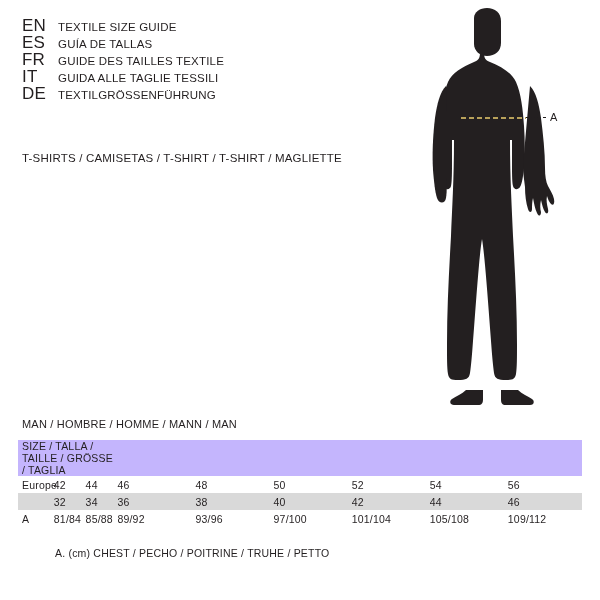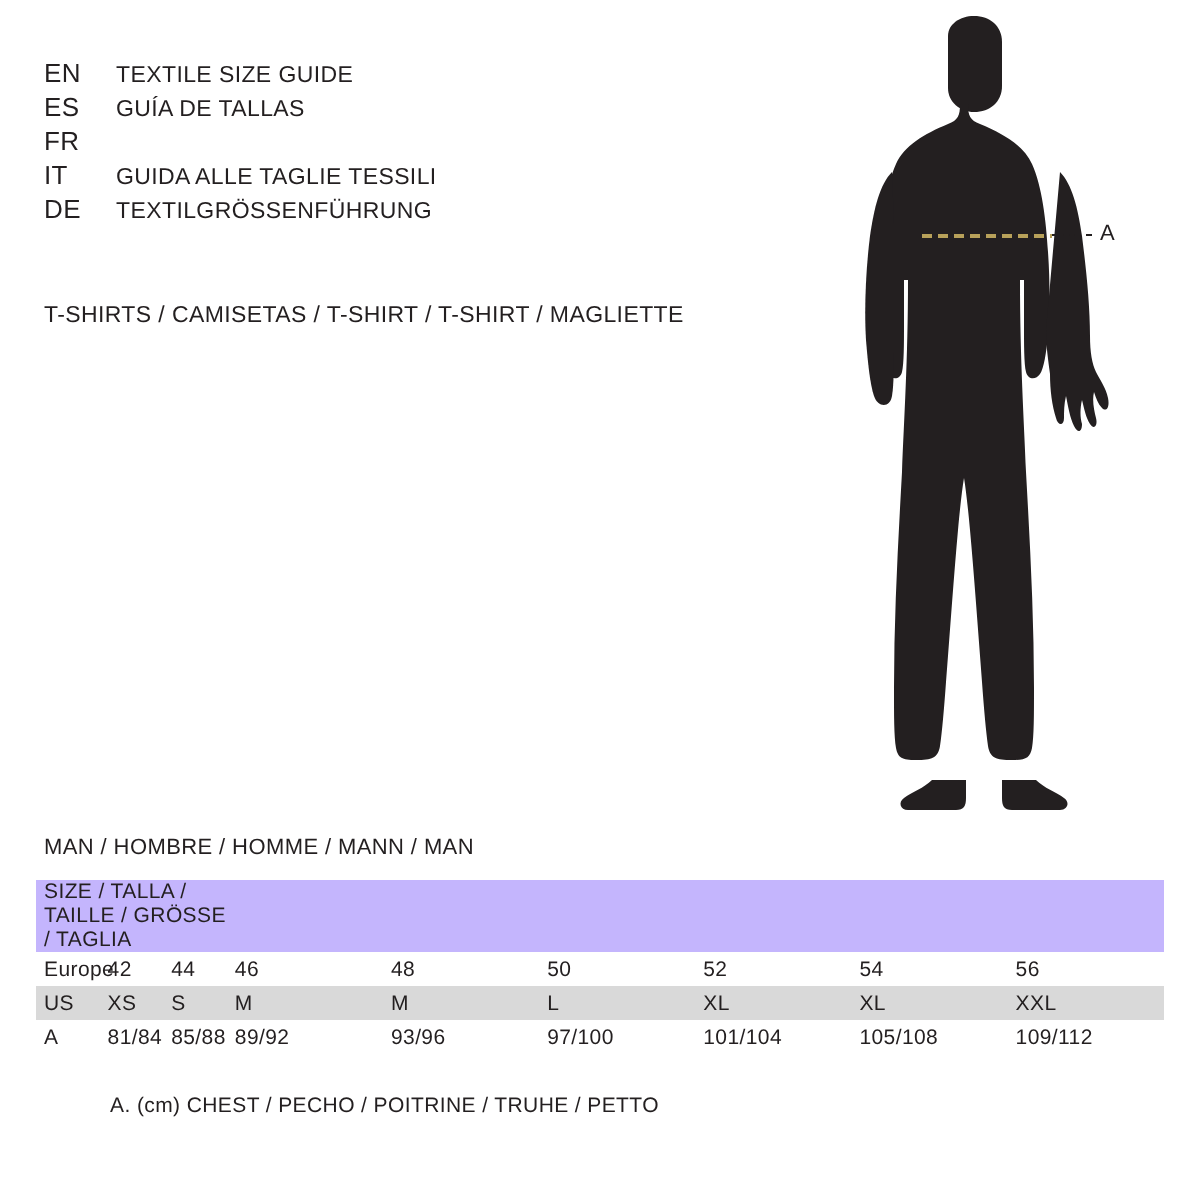--- a/index.html
+++ b/index.html
@@ -32,23 +32,22 @@
   .lang-row {
     display: flex;
     align-items: baseline;
     height: 17px;
     font-size: 11.5px;
     letter-spacing: 0.2px;
   }
   .lang-code {
     width: 36px;
     flex: 0 0 36px;
-    font-size: 13px;
-    color: #231f20;
-    margin-top: 13px;
+    font-size: 17px;
+    color: #231f20;
   }
   .lang-text {
     font-size: 11.5px;
     color: #231f20;
     white-space: nowrap;
   }
 
   
   .cat-block {
     position: absolute;
@@ -153,20 +152,21 @@
     <div class="lang-row">
       <span class="lang-code">EN</span>
       <span class="lang-text">TEXTILE SIZE GUIDE</span>
     </div>
     <div class="lang-row">
       <span class="lang-code">ES</span>
       <span class="lang-text">GUÍA DE TALLAS</span>
     </div>
     <div class="lang-row">
       <span class="lang-code">FR</span>
+      <span class="lang-text">GUIDE DES TAILLES TEXTILE</span>
     </div>
     <div class="lang-row">
       <span class="lang-code">IT</span>
       <span class="lang-text">GUIDA ALLE TAGLIE TESSILI</span>
     </div>
     <div class="lang-row">
       <span class="lang-code">DE</span>
       <span class="lang-text">TEXTILGRÖSSENFÜHRUNG</span>
     </div>
   </div>
@@ -250,32 +250,32 @@
         <td class="col-v">42</td>
         <td class="col-v">44</td>
         <td class="col-v">46</td>
         <td class="col-v">48</td>
         <td class="col-v">50</td>
         <td class="col-v">52</td>
         <td class="col-v">54</td>
         <td class="col-v">56</td>
       </tr>
 
+
       <tr class="row-alt">
-        <td class="col-label">US</td>
-        <td class="col-v">XS</td>
-        <td class="col-v">S</td>
-        <td class="col-v">M</td>
-        <td class="col-v">M</td>
-        <td class="col-v">L</td>
-        <td class="col-v">XL</td>
-        <td class="col-v">XL</td>
-        <td class="col-v">XXL</td>
-      </tr>
-
+        <td class="col-label"></td>
+        <td class="col-v">32</td>
+        <td class="col-v">34</td>
+        <td class="col-v">36</td>
+        <td class="col-v">38</td>
+        <td class="col-v">40</td>
+        <td class="col-v">42</td>
+        <td class="col-v">44</td>
+        <td class="col-v">46</td>
+      </tr>
 
       <tr class="row-plain">
         <td class="col-label">A</td>
         <td class="col-v">81/84</td>
         <td class="col-v">85/88</td>
         <td class="col-v">89/92</td>
         <td class="col-v">93/96</td>
         <td class="col-v">97/100</td>
         <td class="col-v">101/104</td>
         <td class="col-v">105/108</td>

